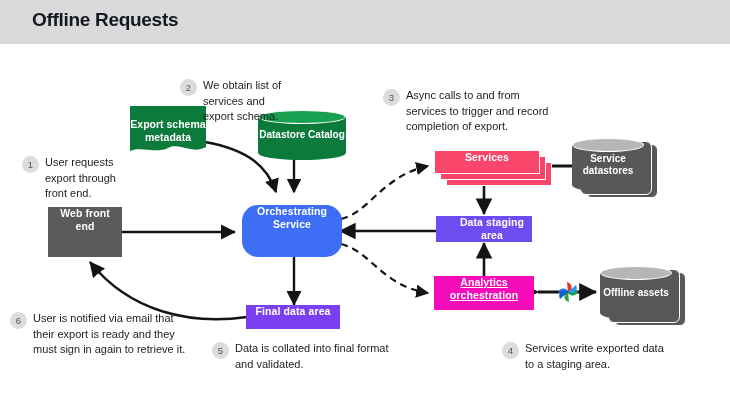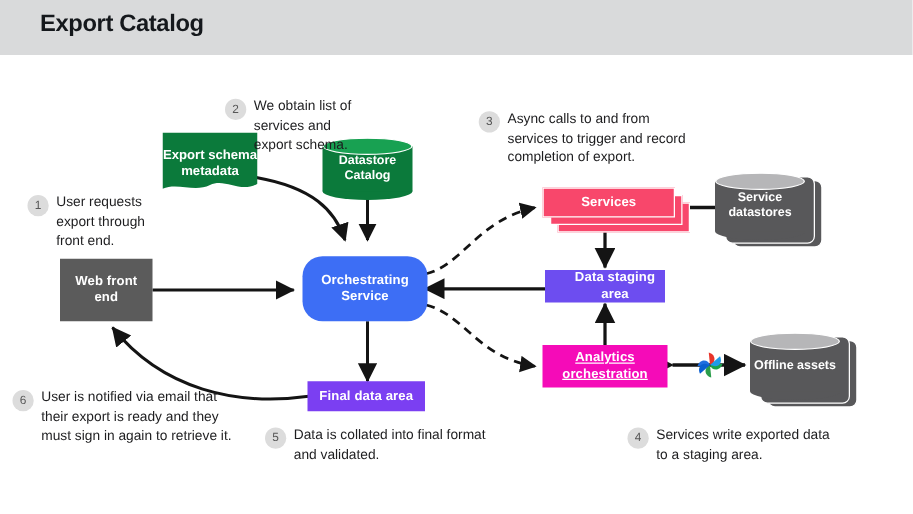--- a/index.html
+++ b/index.html
@@ -9,21 +9,21 @@
 
   
   .titlebar{position:absolute;left:0;top:0;width:730px;height:44px;background:#d9dadb;}
   .titlebar .title{position:absolute;left:32px;top:9px;font-size:19px;font-weight:bold;
     color:#15181c;letter-spacing:-0.3px;}
 
   
   #wires{position:absolute;left:0;top:0;width:730px;height:411px;pointer-events:none;}
 
   
-  .node{position:absolute;box-sizing:border-box;display:flex;align-items:center;
+  .node{position:absolute;box-sizing:border-box;display:flex;
     justify-content:center;text-align:center;color:#ffffff;font-weight:bold;
     font-size:10.5px;line-height:1.22;letter-spacing:.1px;}
 
   
   .n-web{background:#5b5b5b;}
   .n-orch{background:#3d6ef5;}
   .n-final{background:#7b3ff2;}
   .n-stage{background:#6d4df0;padding-left:16px;}
   .n-services{background:#f8476b;}
   .n-analytics{background:#f50bb8;text-decoration:underline;}
@@ -67,21 +67,21 @@
 
   
   .pinwheel{position:absolute;width:24px;height:24px;}
 </style>
 </head>
 <body>
 
 <div id="canvas">
 
   <div class="titlebar">
-    <div class="title">Export Catalog</div>
+    <div class="title">Offline Requests</div>
   </div>
 
   <svg id="wires" viewBox="0 0 730 411" xmlns="http://www.w3.org/2000/svg">
     <defs>
       <marker id="ah" markerWidth="7" markerHeight="7" refX="5.4" refY="3" orient="auto" markerUnits="strokeWidth">
         <path d="M0,0 L6,3 L0,6 z" fill="#141414"></path>
       </marker>
       <marker id="ahs" markerWidth="8" markerHeight="8" refX="6" refY="3.2" orient="auto" markerUnits="strokeWidth">
         <path d="M0,0 L6.4,3.2 L0,6.4 z" fill="#141414"></path>
       </marker>
@@ -114,21 +114,21 @@
 
   <div class="wavy" style="left:130px;top:106px;width:76px;height:49px;">
     <svg width="76" height="49" viewBox="0 0 76 49" xmlns="http://www.w3.org/2000/svg">
       <path d="M0,0 L76,0 L76,41 C62,49 50,36 38,42 C26,48 12,40 0,45 Z" fill="#0b7a3b"></path>
     </svg>
     <div class="wlabel">Export
 schema
 metadata</div>
   </div>
 
-  <div class="cyl cyl-green" style="left:258px;top:110px;width:72px;height:50px;">
+  <div class="cyl cyl-green" style="left:258px;top:110px;width:88px;height:50px;">
     <div class="foot"></div>
     <div class="body"></div>
     <div class="cap"></div>
     <div class="ctext">Datastore
 Catalog</div>
   </div>
 
   <div class="node n-web" style="left:48px;top:207px;width:74px;height:50px;">
     <span style="white-space:pre-line;">Web front
 end</span>

